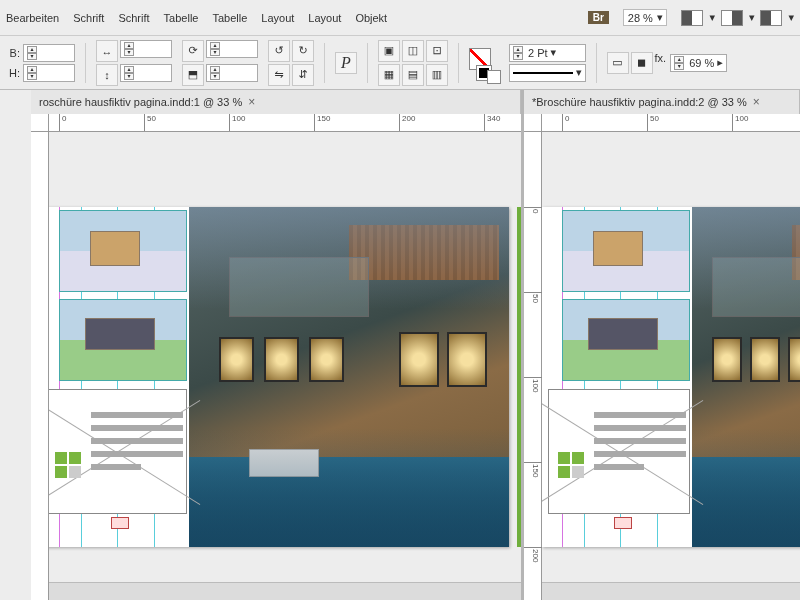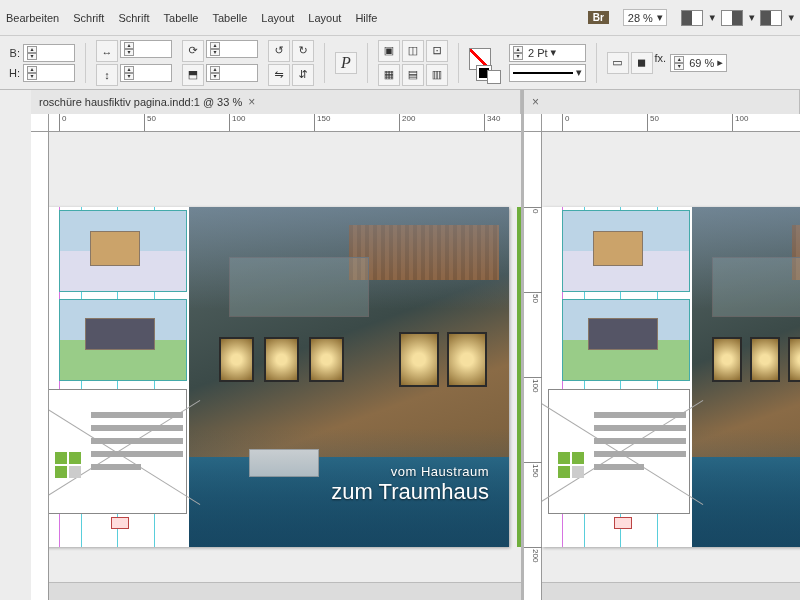--- a/index.html
+++ b/index.html
@@ -85,21 +85,21 @@
 <body>
 
 <div class="menubar">
   <span>Bearbeiten</span>
   <span>Schrift</span>
   <span>Schrift</span>
   <span>Tabelle</span>
   <span>Tabelle</span>
   <span>Layout</span>
   <span>Layout</span>
-  <span>Hilfe</span>
+  <span>Objekt</span>
   <span class="spacer"></span>
   <span class="br-badge">Br</span>
   <span class="zoom-dd">
       <span>28 %</span>
       <span>▾</span>
     </span>
   <span class="view-icons">
     <span class="vicon">
         <span class="half dark"></span>
         <span class="half"></span>
@@ -303,35 +303,32 @@
               <div style="left:0;top:14px"></div>
               <div style="left:14px;top:14px;background:#ccc"></div>
           </div>
           <div class="greybar" style="left:52px;top:205px;width:92px"></div>
           <div class="greybar" style="left:52px;top:218px;width:92px"></div>
           <div class="greybar" style="left:52px;top:231px;width:92px"></div>
           <div class="greybar" style="left:52px;top:244px;width:92px"></div>
           <div class="greybar" style="left:52px;top:257px;width:50px"></div>
           <div style="position:absolute;left:72px;top:310px;width:18px;height:12px;border:1px solid #b44;background:#fdd"></div>
 
-          <div class="slogan" style="right:20px;bottom:42px">
-            <div class="l1">vom Haustraum</div>
-            <div class="l2">zum Traumhaus</div>
-          </div>
         </div>
         <div class="greenbar"></div>
 
         <div class="status-strip"></div>
         <div class="scrollbar-h"></div>
       </div>
     </div>
   </div>
 
   <div class="doc-pane right">
     <div class="tab">
+      <span>*Broschüre hausfiktiv pagina.indd:2 @ 33 %</span>
       <span class="close">×</span>
     </div>
     <div class="ruler-row">
       <div class="ruler-corner"></div>
       <div class="ruler-h" style="flex:1">
         <div class="tick" style="left:20px">0</div>
         <div class="tick" style="left:105px">50</div>
         <div class="tick" style="left:190px">100</div>
         <div class="tick" style="left:275px">150</div>
       </div>

